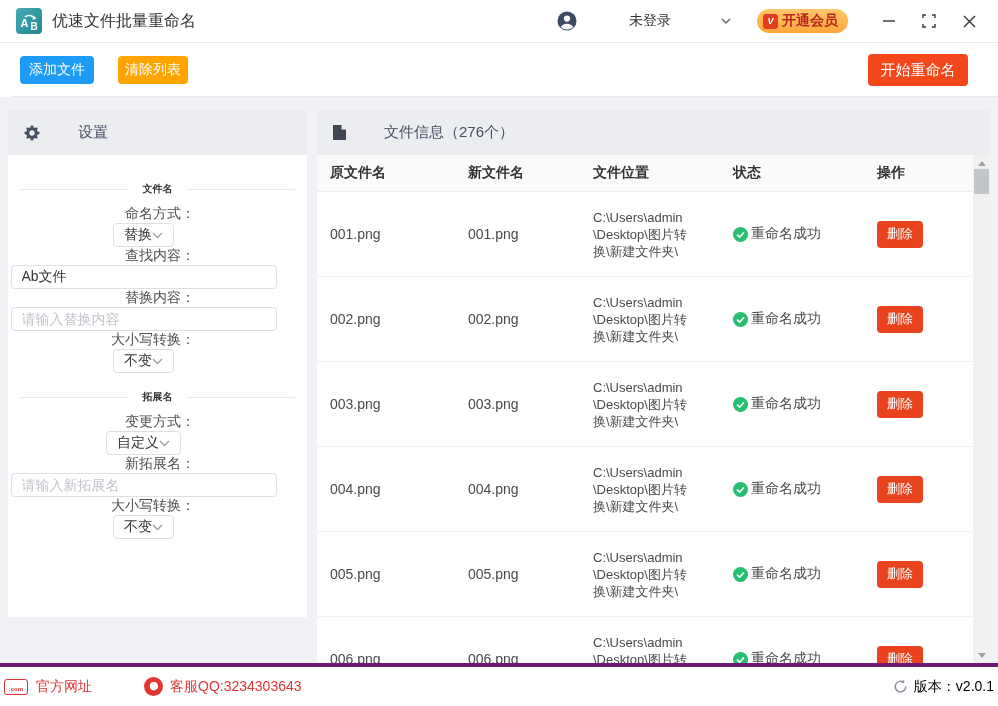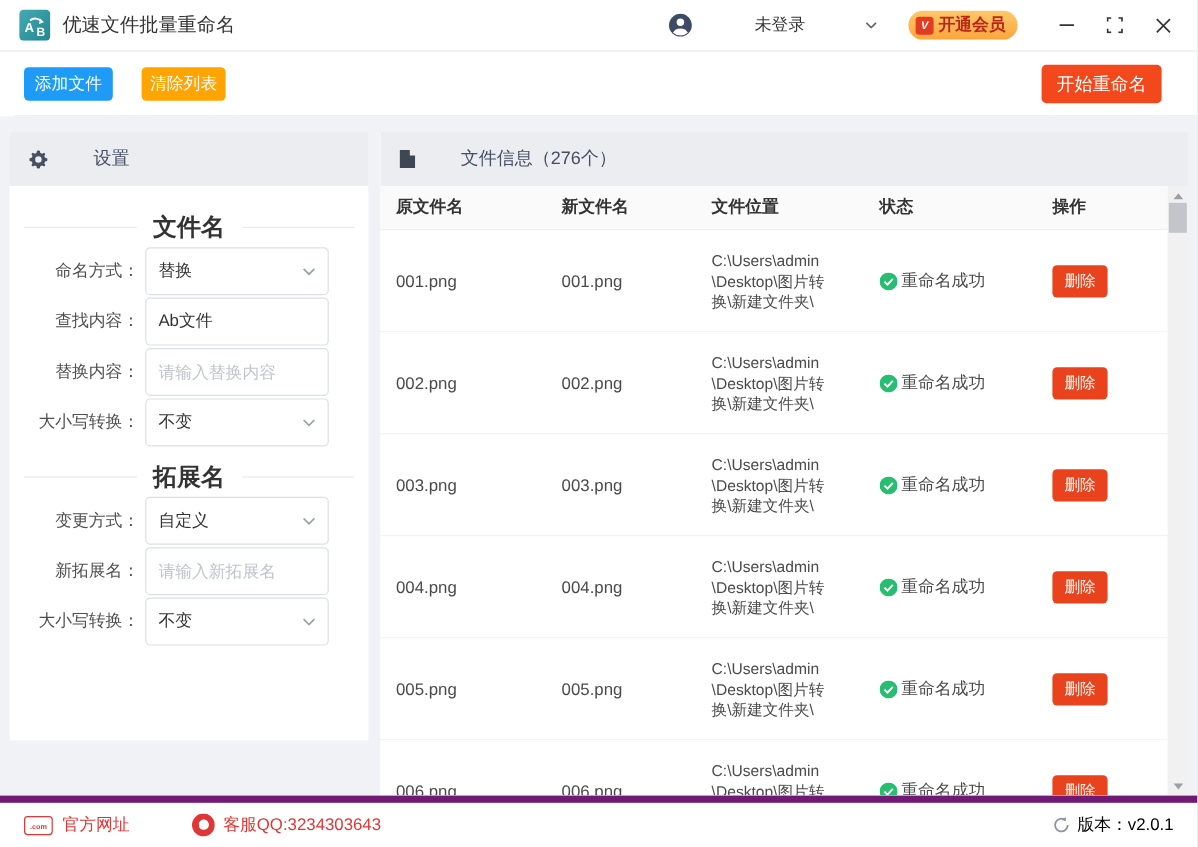--- a/index.html
+++ b/index.html
@@ -35,25 +35,25 @@
   
   .main { position:absolute; top:97px; left:0; right:0; bottom:43px; background:#f0f2f5; }
 
   .panel-header { height:45px; background:#ebedf0; display:flex; align-items:center; padding:0 16px;
                   font-size:15px; color:#454f63;gap:31px; }
   .panel-header .ph-icon { margin-right:7px; display:flex; }
 
   
   .settings-panel { position:absolute; left:8px; top:13px; width:299px; height:507px; background:#fff; }
   .s-title { display:flex; align-items:center; margin:18px 12px 0 12px; height:32px;
-             font-size:20px; font-weight:bold; color:#333; }
+             font-size:10px; font-weight:bold; color:#333; }
   .s-title.second { margin-top:8px; }
   .s-title::before, .s-title::after { content:""; flex:1; height:1px; background:#e7e9ec; }
   .s-title span { margin:0 14px; }
-  .f-row { display:flex; align-items:center; height:42px; padding-right:33px; }
+  .f-row { display:flex; align-items:center; height:42px; padding-right:33px;flex-direction:column; }
   .f-label { width:108px; flex:0 0 auto; text-align:right; font-size:14px; color:#4f4f4f; }
   .f-ctrl { flex:1; margin-left:5px; height:40px; border:1px solid #dcdfe6; border-radius:4px;
             background:#fff; display:flex; align-items:center; padding:0 10px; font-size:14px; color:#333; }
   .f-select { justify-content:space-between; cursor:pointer; }
   .f-input { width:100%; font-family:inherit; }
   .f-input::placeholder { color:#c0c4cc; }
   input.f-ctrl { display:block; line-height:30px; }
 
   
   .file-panel { position:absolute; left:317px; top:13px; width:673px; bottom:0; background:#fff; overflow:hidden; }
@@ -75,21 +75,21 @@
   
   .vscroll { position:absolute; top:45px; right:0; bottom:0; width:17px; background:#f1f1f2; }
   .sb-arrow { position:absolute; left:0; width:17px; height:16px; display:flex; align-items:center; justify-content:center; cursor:pointer; }
   .sb-up { top:0; } .sb-down { bottom:0; }
   .tri-up { width:0; height:0; border-left:4px solid transparent; border-right:4px solid transparent; border-bottom:5px solid #9aa0a6; }
   .tri-down { width:0; height:0; border-left:4px solid transparent; border-right:4px solid transparent; border-top:5px solid #9aa0a6; }
   .sb-thumb { position:absolute; top:14px; left:1px; width:15px; height:25px; background:#c2c5ca; cursor:pointer; }
 
   
   .footer { position:absolute; left:0; right:0; bottom:0; height:43px; background:#fff;
-            border-top:6px solid #701a75; display:flex; align-items:center; padding:0 20px; }
+            border-top:4px solid #701a75; display:flex; align-items:center; padding:0 4px; }
   .foot-link { display:flex; align-items:center; color:#e13636; font-size:14px; cursor:pointer; }
   .com-icon { width:24px; height:16px; border:1.5px solid #e13636; border-radius:3px; display:flex;
               align-items:flex-end; justify-content:center; font-size:6px; font-weight:bold; color:#e13636;
               margin-right:8px; line-height:7px; padding-bottom:1px; }
   .qq-group { margin-left:52px; }
   .foot-right { margin-left:auto; display:flex; align-items:center; color:#000000; font-size:14px; }
   .foot-right .ri { margin-right:6px; display:flex; }
 </style>
 </head>
 <body>

